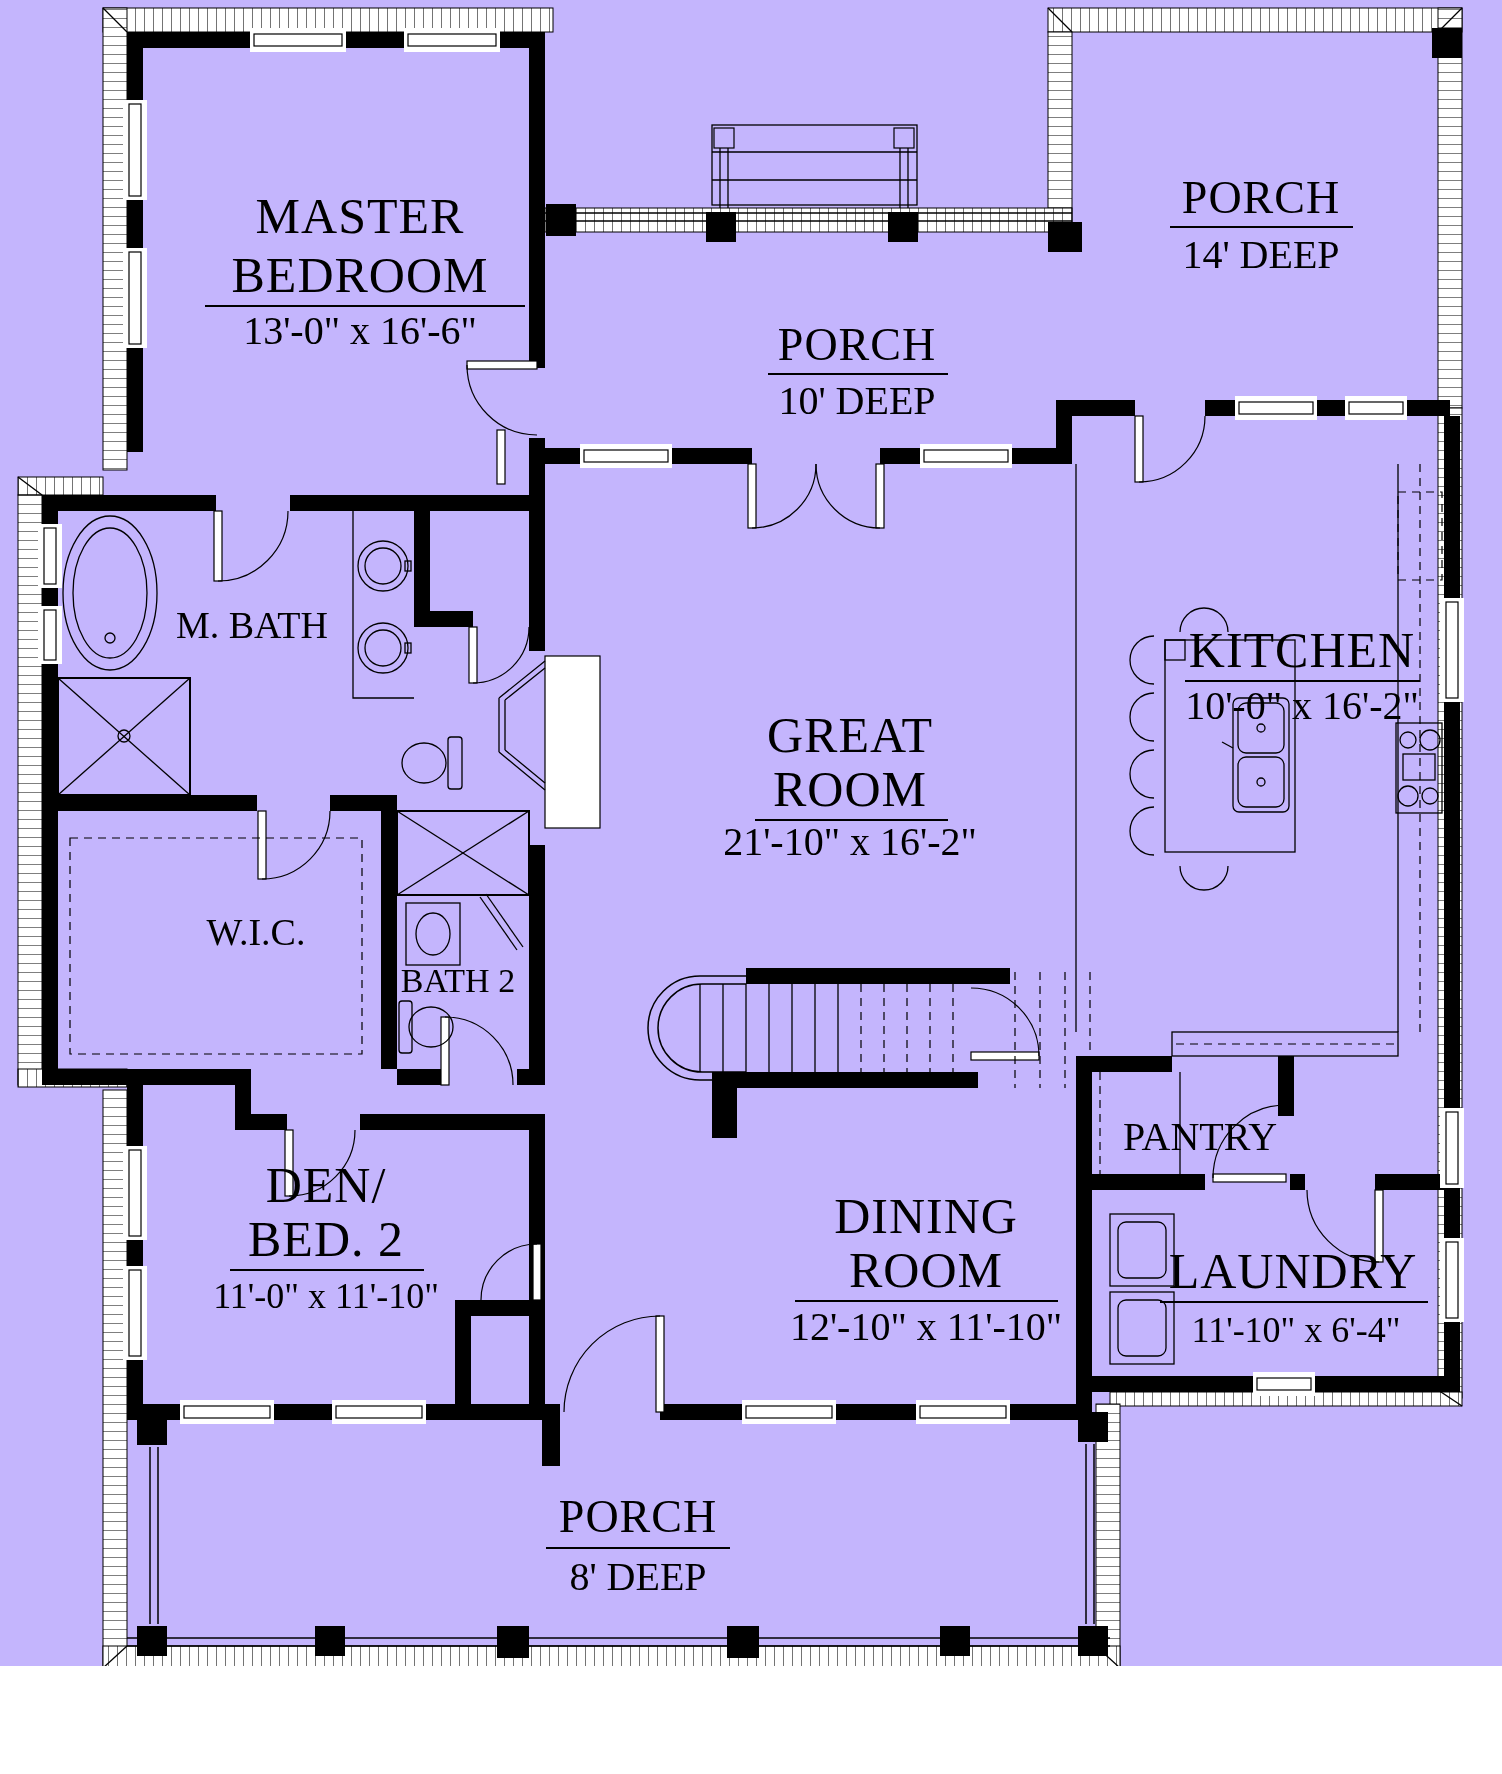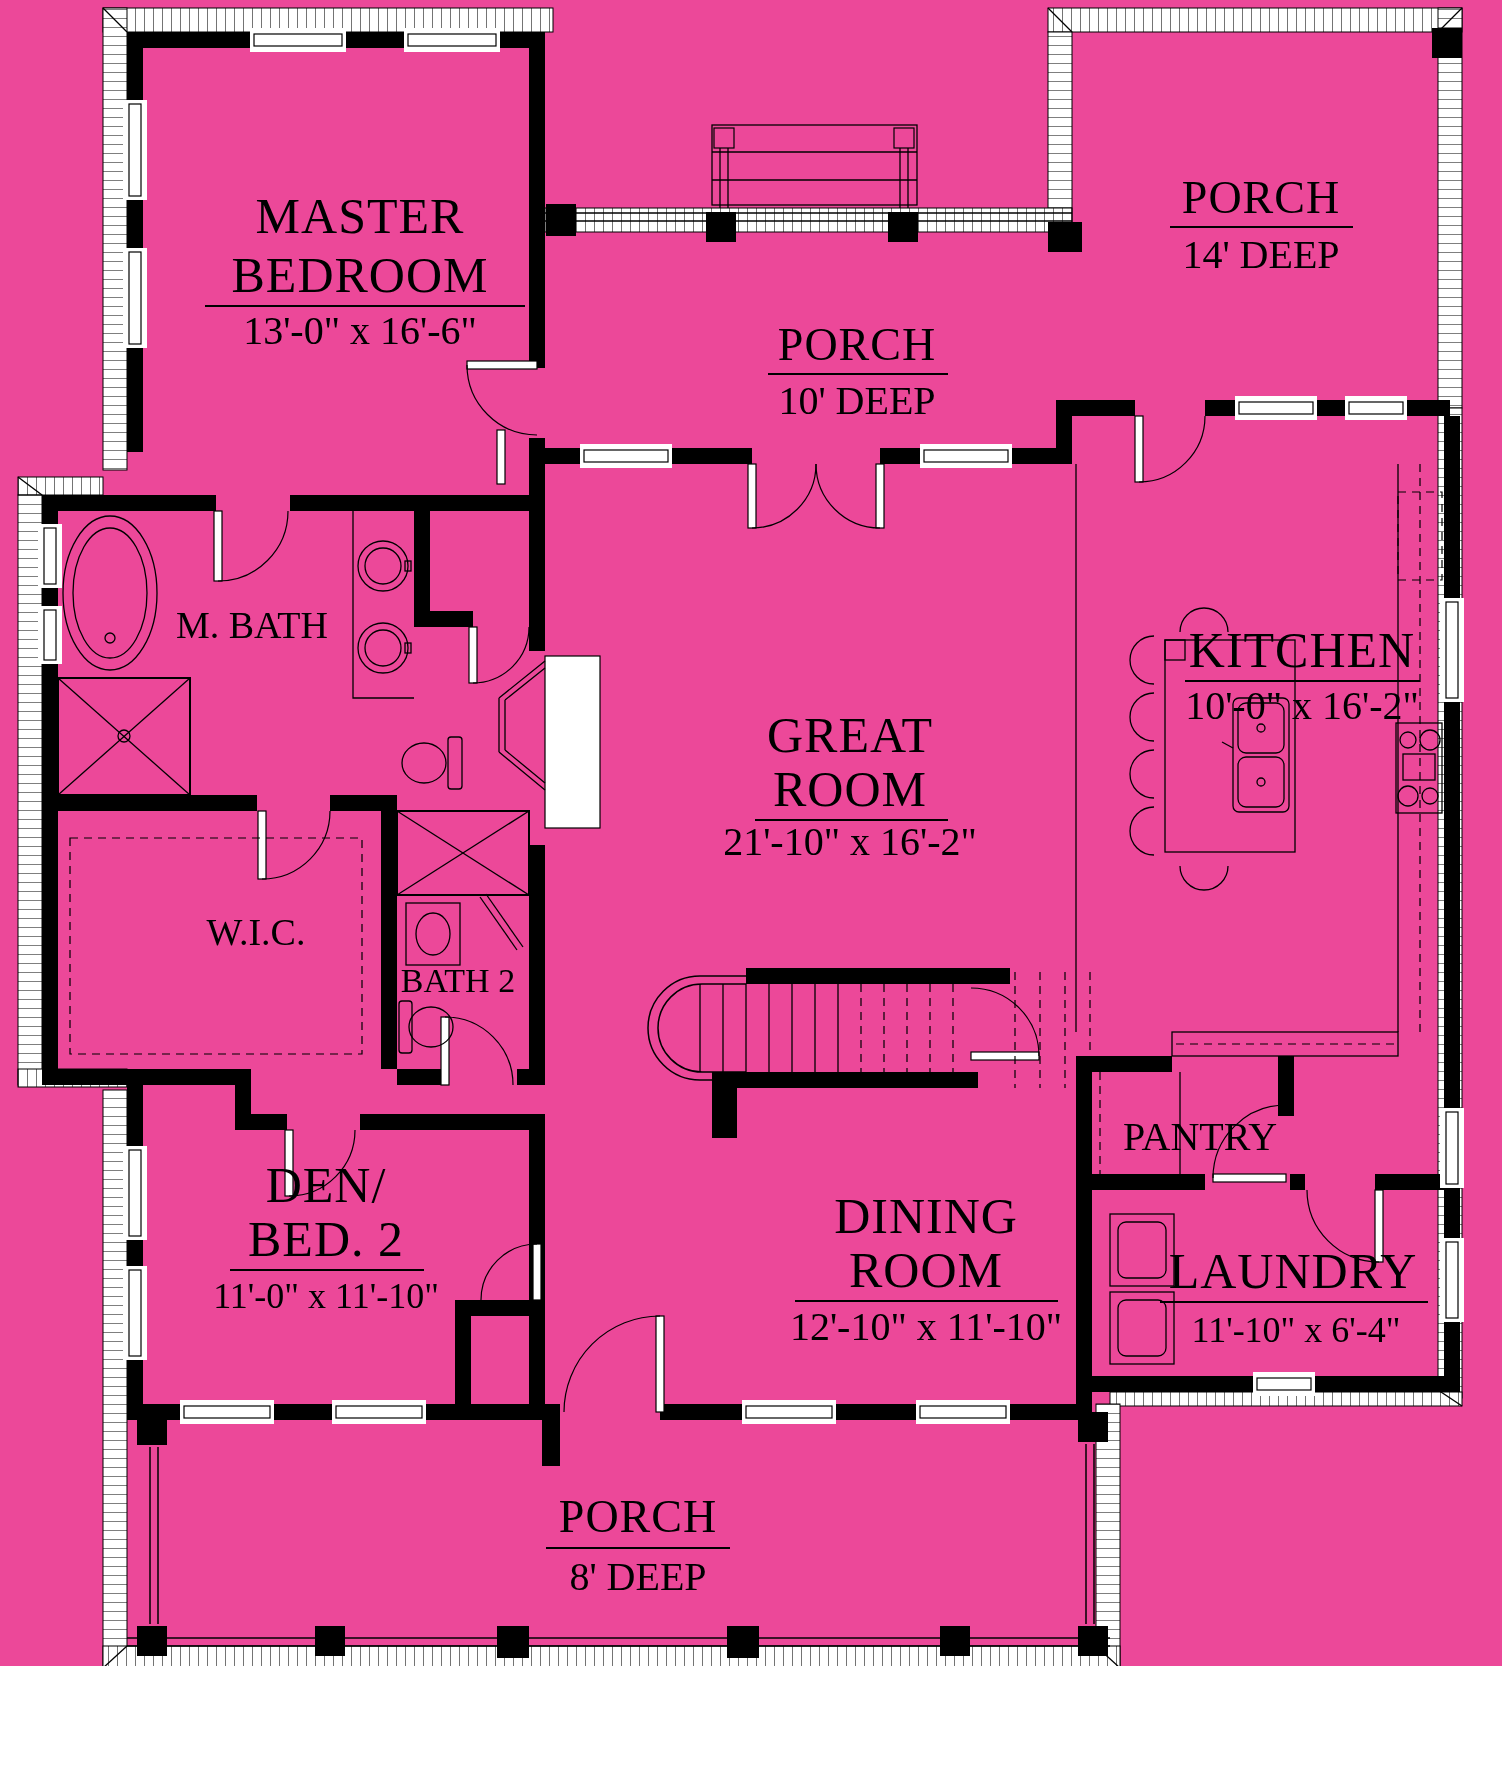--- a/index.html
+++ b/index.html
@@ -1,16 +1,16 @@
 <!DOCTYPE html>
 <html><head>
 <meta charset="utf-8">
 <style>
   html,body{margin:0;padding:0;background:#fff;}
-  #plan-wrap{width:1502px;height:1666px;background:#ec4899;position:relative;}
+  #plan-wrap{width:1502px;height:1666px;background:#c4b5fd;position:relative;}
   svg{display:block;}
   .wall{fill:#000;stroke:none;}
   .thin{stroke:#000;stroke-width:1.3;fill:none;}
   .thick{stroke:#000;stroke-width:2;fill:none;}
   .dash{stroke:#000;stroke-width:1.2;fill:none;stroke-dasharray:8 6;}
   .arc{stroke:#000;stroke-width:1.2;fill:none;}
   .leaf{fill:#fff;stroke:#000;stroke-width:1.2;}
   .post{fill:#000;}
   .band{stroke:#000;stroke-width:1;}
   .wo{fill:#fff;stroke:none;}

